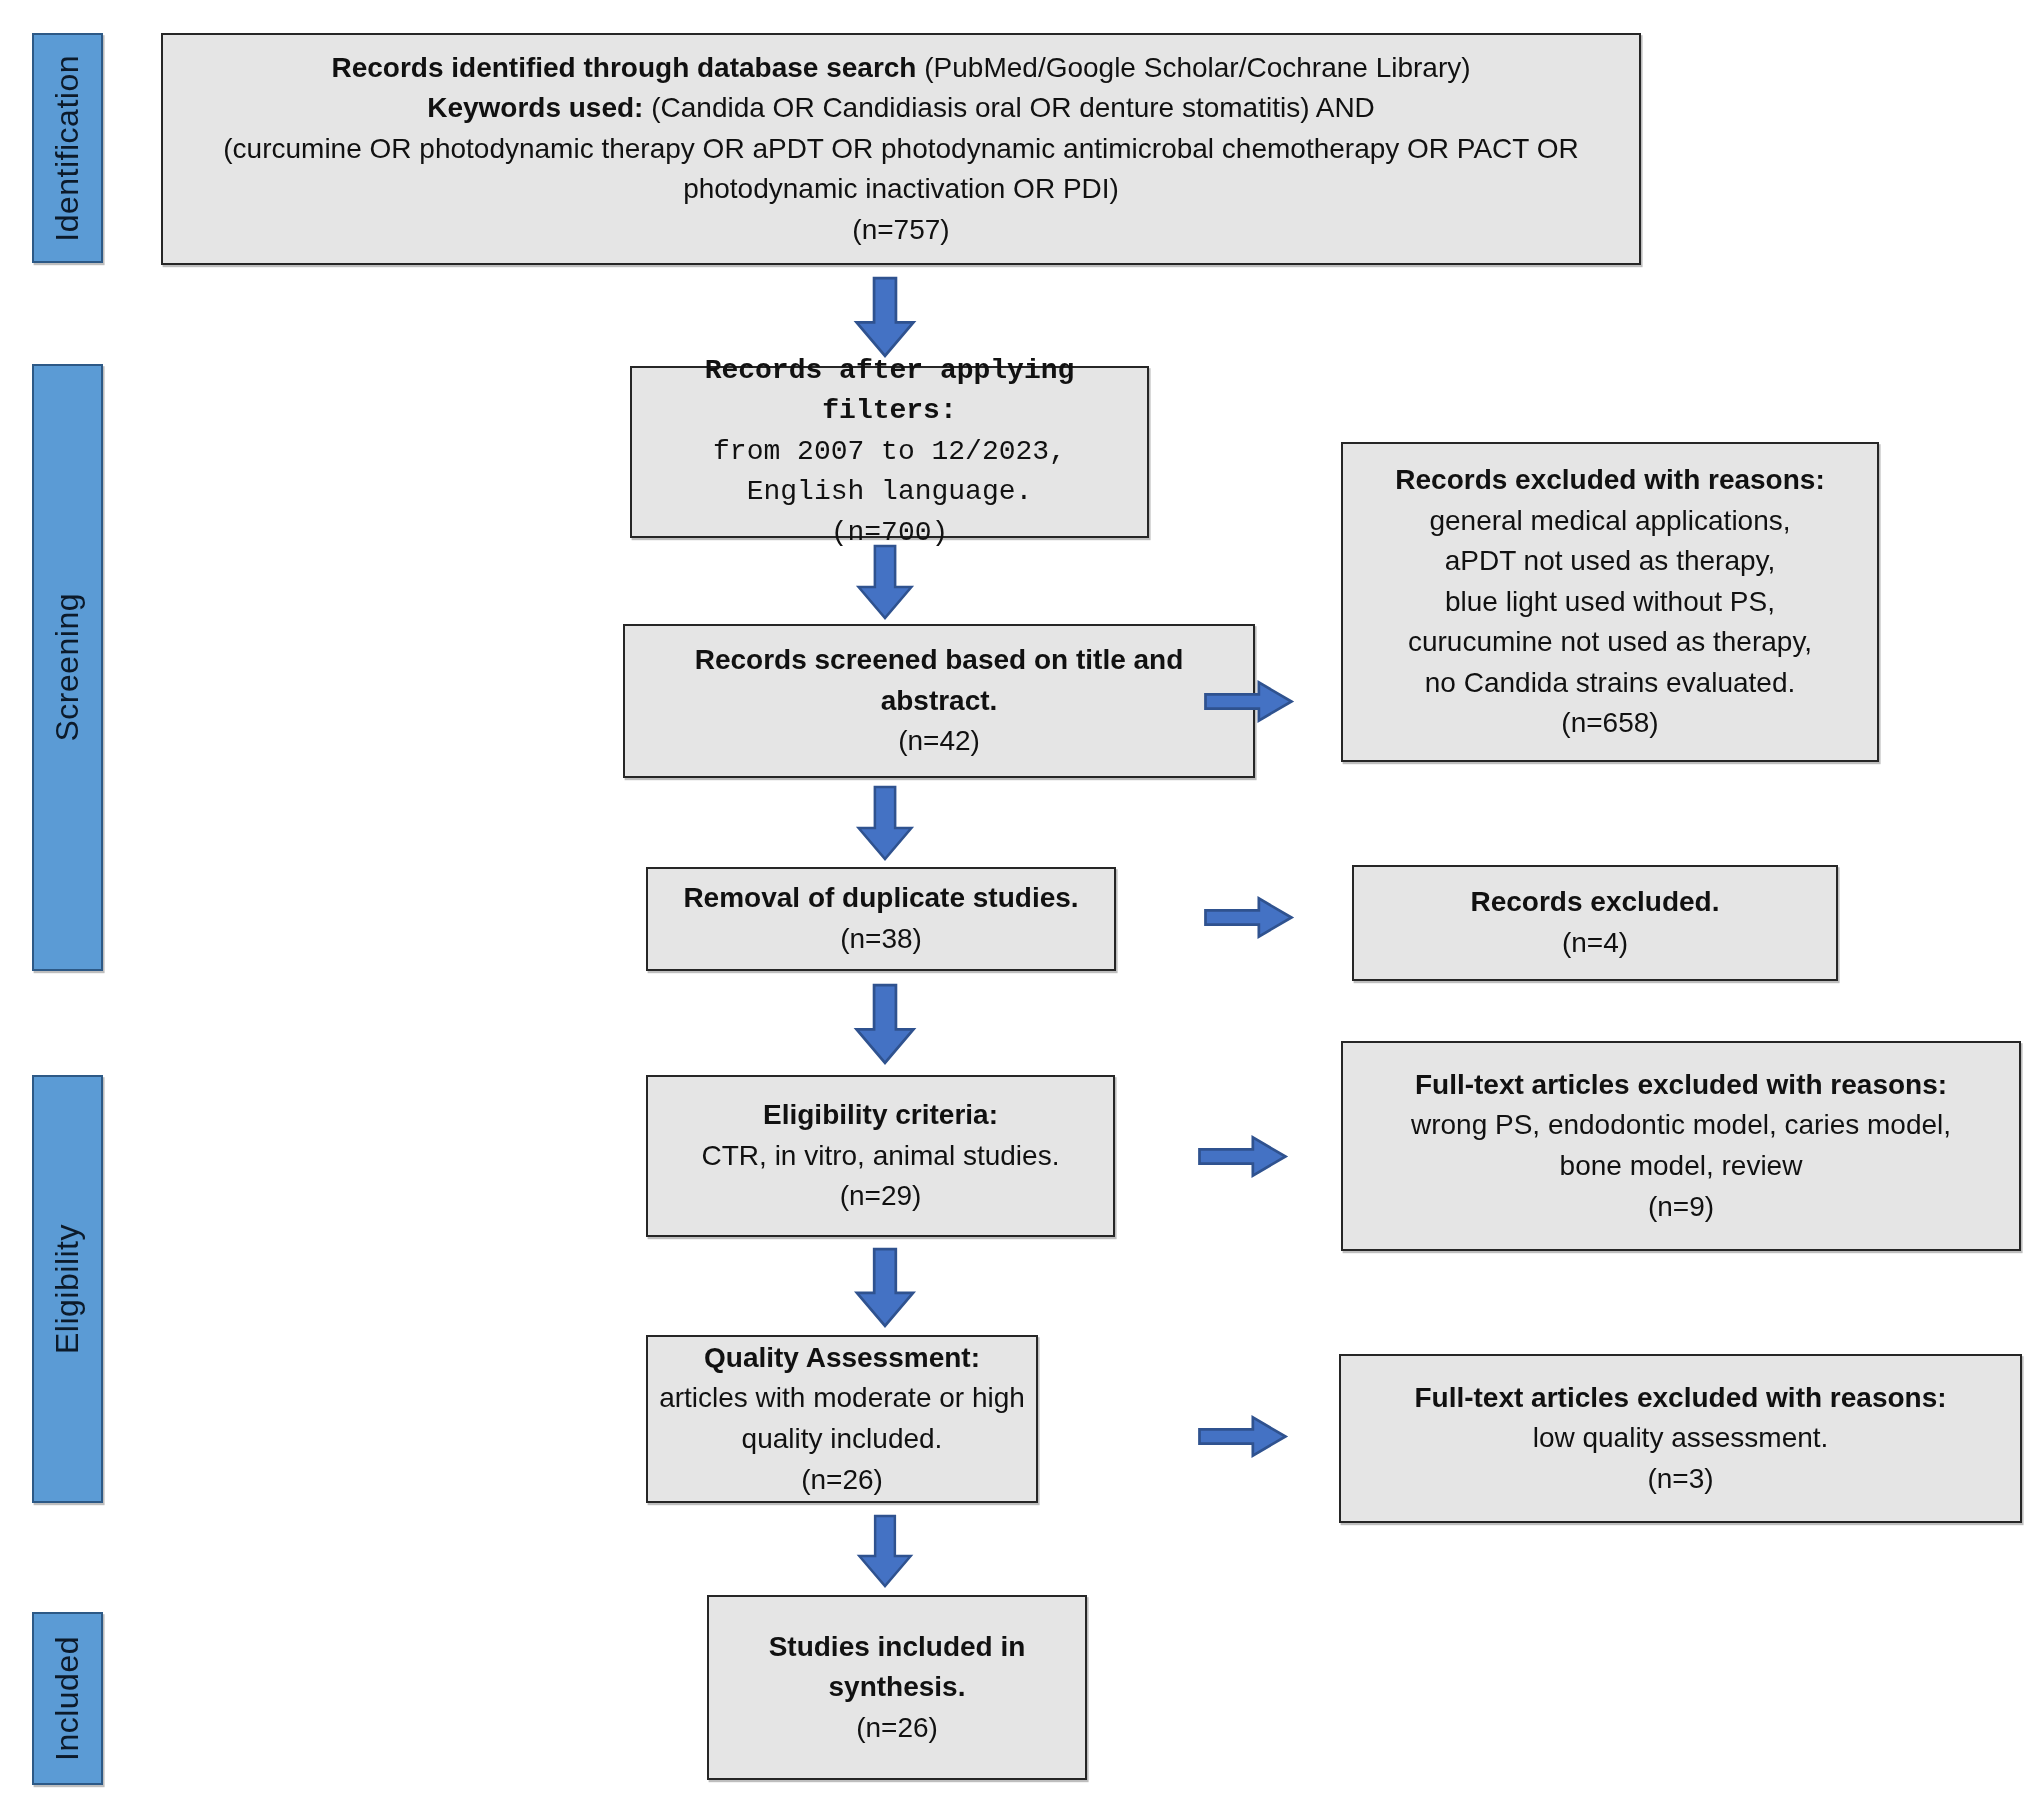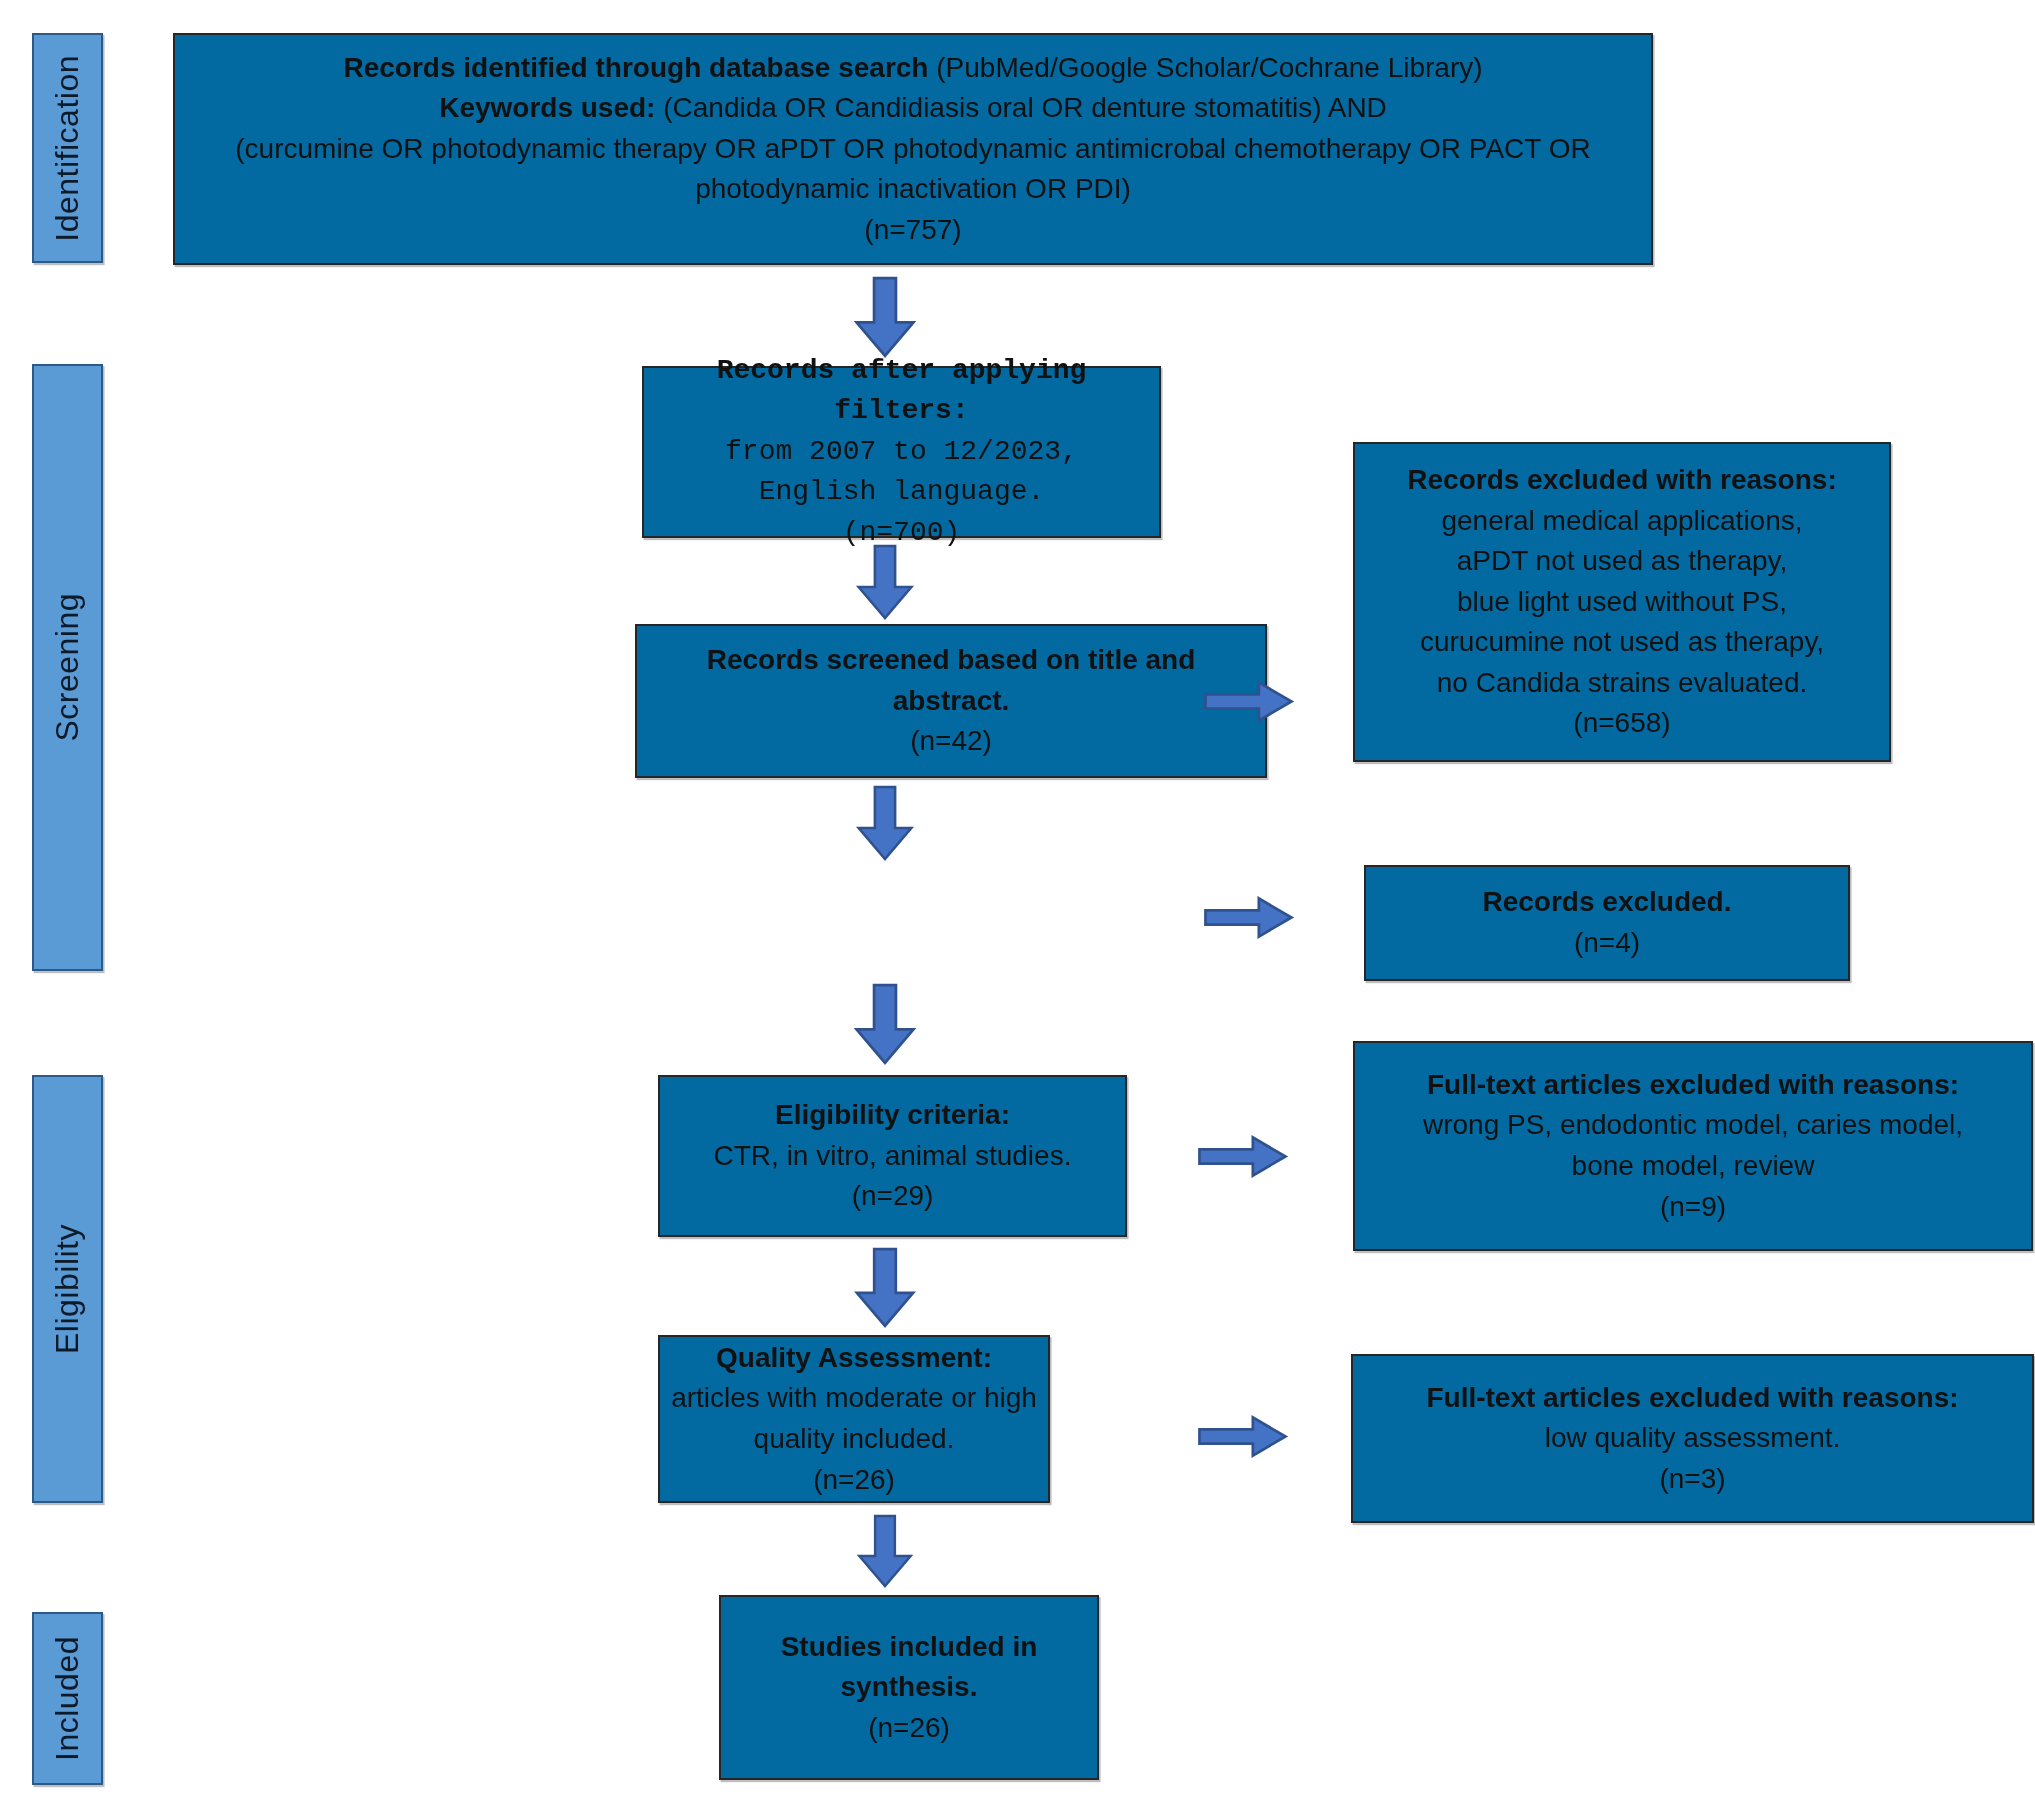--- a/index.html
+++ b/index.html
@@ -12,28 +12,27 @@
     --page-bg:#ffffff;
   }
   *{box-sizing:border-box;margin:0;padding:0;}
   html,body{background:var(--page-bg);}
   body{font-family:"Liberation Sans", sans-serif;color:var(--text-color);}
   .stage{position:relative;width:2035px;height:1812px;background:var(--page-bg);overflow:hidden;}
 
   
   .fbox{
     position:absolute;
-    background:#0369a1;
+    background:#e5e5e5;
     border:2.7px solid var(--box-border);
     box-shadow:1.6px 2.2px 0 rgba(110,110,110,0.45);
     display:flex;flex-direction:column;justify-content:center;align-items:center;
     text-align:center;
     font-size:28px;line-height:1.45;
     padding:4.4px 7.6px;
-    margin-left:12px;
   }
   .fbox .ln{width:100%;}
   .fbox b{font-weight:bold;}
 
   
   .side-box{
     position:absolute;
     left:32px;width:71px;
     background:var(--stage-fill);
     border:2.7px solid var(--stage-border);
@@ -85,20 +84,24 @@
     <div class="ln">English language.</div>
     <div class="ln">(n=700)</div>
   </div>
 
   <div class="fbox" style="left:623px;top:624px;width:632px;height:154px;">
     <div class="ln"><b>Records screened based on title and</b></div>
     <div class="ln"><b>abstract.</b></div>
     <div class="ln">(n=42)</div>
   </div>
 
+  <div class="fbox" style="left:646px;top:867px;width:470px;height:104px;">
+    <div class="ln"><b>Removal of duplicate studies.</b></div>
+    <div class="ln">(n=38)</div>
+  </div>
 
   <div class="fbox" style="left:646px;top:1075px;width:469px;height:162px;">
     <div class="ln"><b>Eligibility criteria:</b></div>
     <div class="ln">CTR, in vitro, animal studies.</div>
     <div class="ln">(n=29)</div>
   </div>
 
   <div class="fbox" style="left:646px;top:1335px;width:392px;height:168px;">
     <div class="ln"><b>Quality Assessment:</b></div>
     <div class="ln">articles with moderate or high</div>

